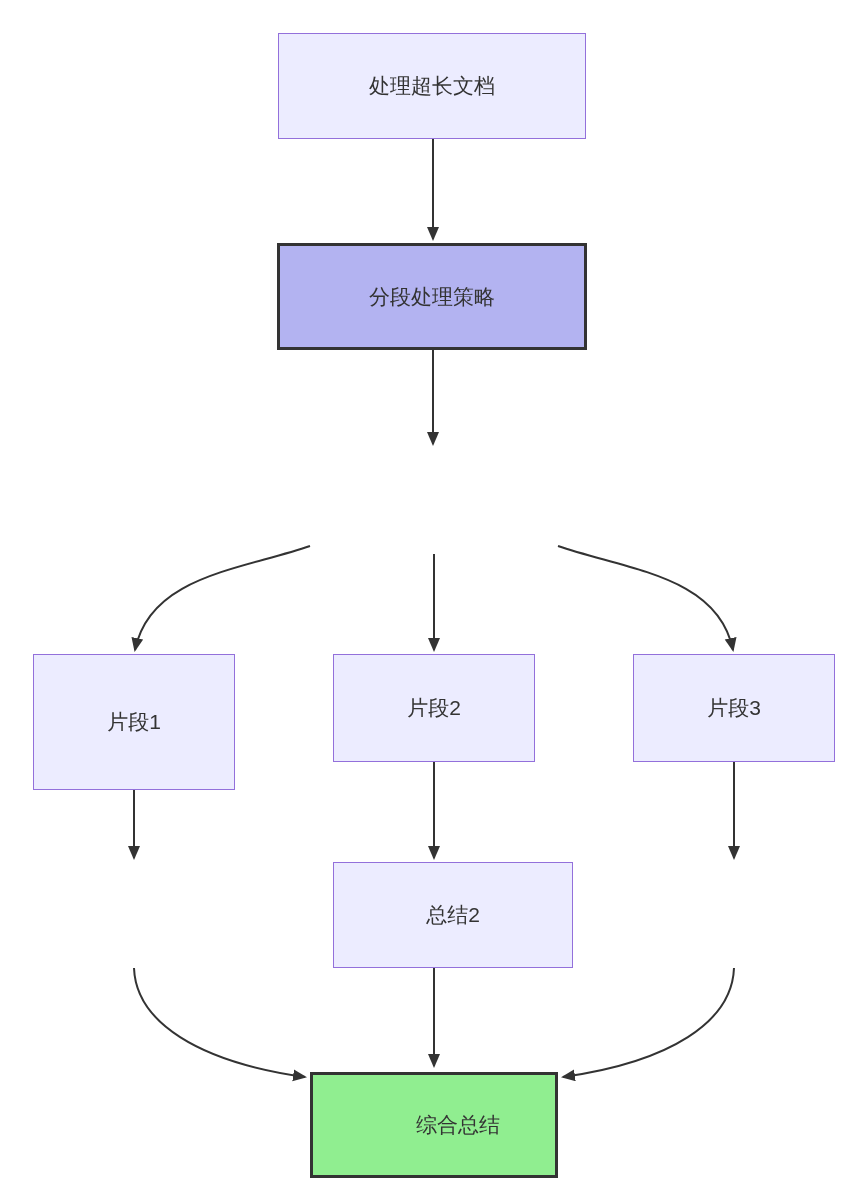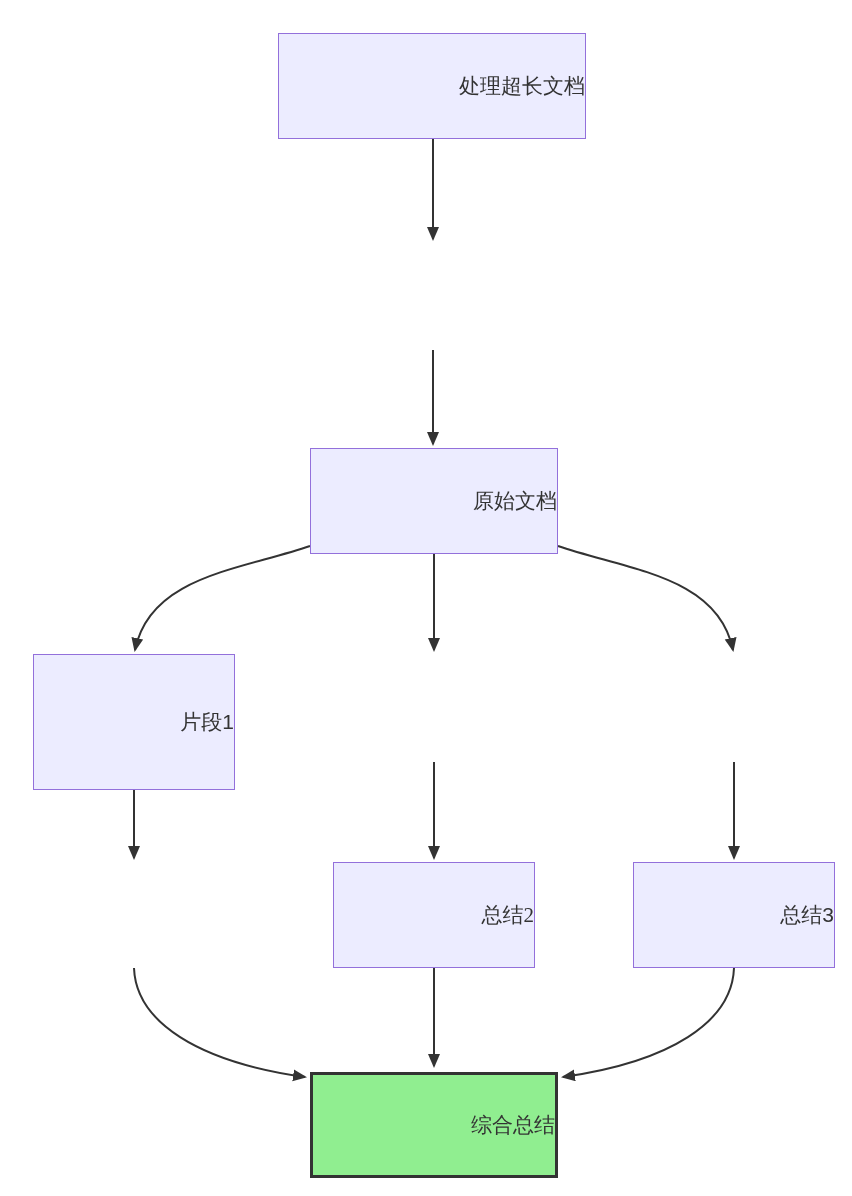--- a/index.html
+++ b/index.html
@@ -32,21 +32,21 @@
   .edge {
     stroke: var(--edge-color);
     stroke-width: 2;
     fill: none;
   }
   .arrowhead-shape { fill: var(--edge-color); }
   .node {
     position: absolute;
     display: flex;
     align-items: center;
-    justify-content: flex-end;
+    justify-content: center;
     background: var(--node-fill);
     border: 1.5px solid var(--node-border);
     color: var(--text-color);
     font-size: 21px;
     text-align: center;
   }
   .node.highlight {
     background: var(--highlight-fill);
     border: 3px solid var(--highlight-border);
   }
@@ -56,21 +56,21 @@
     padding-left: 48px;
   }
   
   .n-a { left: 278px; top: 33px;   width: 308px; height: 106px; }
   .n-b { left: 277px; top: 243px;  width: 310px; height: 107px; }
   .n-c { left: 310px; top: 448px;  width: 248px; height: 106px; }
   .n-d { left: 33px;  top: 654px;  width: 202px; height: 136px; }
   .n-e { left: 333px; top: 654px;  width: 202px; height: 108px; }
   .n-f { left: 633px; top: 654px;  width: 202px; height: 108px; }
   .n-g { left: 33px;  top: 862px;  width: 202px; height: 106px; }
-  .n-h { left: 333px; top: 862px;  width: 202px; height: 106px; font-family: Liberation Serif, serif; }
+  .n-h { left: 333px; top: 862px;  width: 240px; height: 106px; }
   .n-i { left: 633px; top: 862px;  width: 202px; height: 106px; }
   .n-j { left: 310px; top: 1072px; width: 248px; height: 106px; }
 </style>
 </head>
 <body>
 
 <div class="canvas">
 
   <svg class="edge-layer" width="852" height="1196" viewBox="0 0 852 1196" aria-hidden="true">
     <defs>
@@ -88,37 +88,40 @@
     <path class="edge" d="M734,762 L734,858" marker-end="url(#arrowhead)"></path>
     <path class="edge" d="M134,968 C136,1022 198,1062 305,1077" marker-end="url(#arrowhead)"></path>
     <path class="edge" d="M434,968 L434,1066" marker-end="url(#arrowhead)"></path>
     <path class="edge" d="M734,968 C732,1022 670,1062 563,1077" marker-end="url(#arrowhead)"></path>
   </svg>
 
   <div class="node n-a">
     <span>处理超长文档</span>
   </div>
 
+  <div class="node highlight n-b">
+    <span>分段处理策略</span>
+  </div>
 
-  <div class="node n-c">
-    <span>原始文档</span>
-  </div>
 
   <div class="node n-d">
     <span>片段1</span>
   </div>
 
+  <div class="node n-e">
+    <span>片段2</span>
+  </div>
 
+  <div class="node n-f">
+    <span>片段3</span>
+  </div>
 
 
   <div class="node n-h">
     <span>总结2</span>
   </div>
 
-  <div class="node n-i">
-    <span>总结3</span>
-  </div>
 
   <div class="node success n-j">
     <span>综合总结</span>
   </div>
 
 </div>
 
 </body></html>

